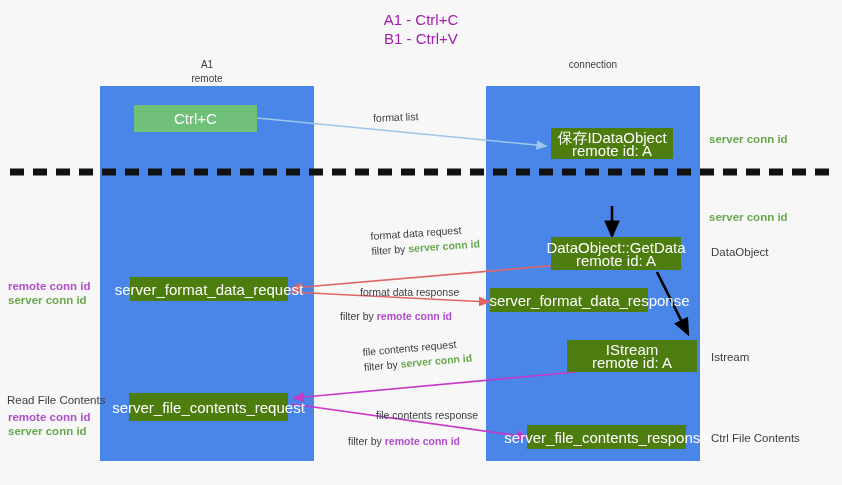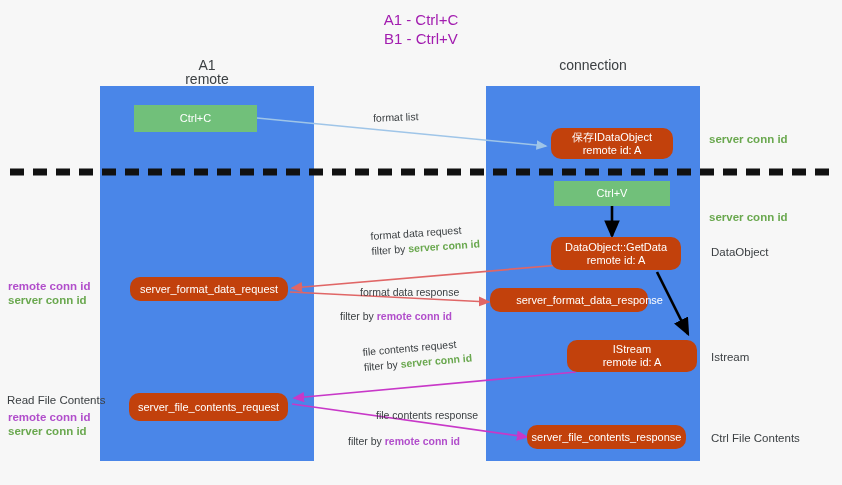--- a/index.html
+++ b/index.html
@@ -22,21 +22,21 @@
     top: 10px;
     text-align: center;
     font-size: 15px;
     color: #a21caf;
     line-height: 19px;
   }
   
   .lane-head {
     position: absolute;
     text-align: center;
-    font-size: 14px;
+    font-size: 10px;
     color: #3c4043;
     line-height: 14px;
     width: 200px;
   }
   .lane-head .l1 { display:block; }
   .lane-head .l2 { display:block; }
   
   .lane {
     position: absolute;
     background: #4a86e8;
@@ -46,30 +46,30 @@
   }
   #lane-a1 { left: 100px; }
   #lane-b1 { left: 486px; }
 
   
   .box {
     position: absolute;
     box-sizing: border-box;
     text-align: center;
     color: #ffffff;
-    font-size: 11px;
+    font-size: 15px;
     line-height: 13px;
     display: flex;
     flex-direction: column;
     align-items: center;
     justify-content: center;
     padding: 2px 4px;
   }
   .box.green { background: #71c07a; }
-  .box.orange { background: #c2410c; border-radius: 10px; }
+  .box.orange { background: #4d7c0f; }
   .box .sub { display: block; }
 
   
   .side-label {
     position: absolute;
     font-size: 11.5px;
     line-height: 14px;
     color: #3c4043;
   }
   .green-txt { color: #6aa84f; font-weight: bold; }
@@ -151,23 +151,20 @@
 
   <div class="box green" style="left:134px; top:105px; width:123px; height:27px;">
     <span>Ctrl+C</span>
   </div>
 
   <div class="box orange" style="left:551px; top:128px; width:122px; height:31px;">
     <span>保存IDataObject</span>
     <span class="sub">remote id: A</span>
   </div>
 
-  <div class="box green" style="left:554px; top:181px; width:116px; height:25px;">
-    <span>Ctrl+V</span>
-  </div>
 
   <div class="box orange" style="left:551px; top:237px; width:130px; height:33px;">
     <span>DataObject::GetData</span>
     <span class="sub">remote id: A</span>
   </div>
 
   <div class="box orange" style="left:130px; top:277px; width:158px; height:24px;text-align:center;">
     <span>server_format_data_request</span>
   </div>
 

